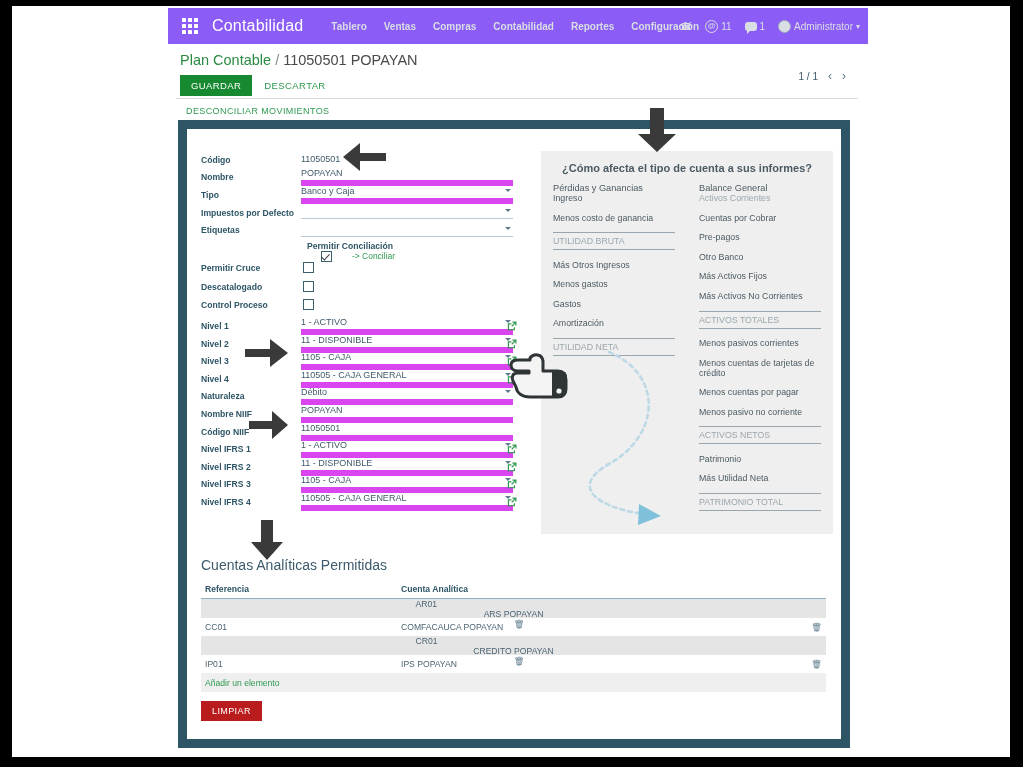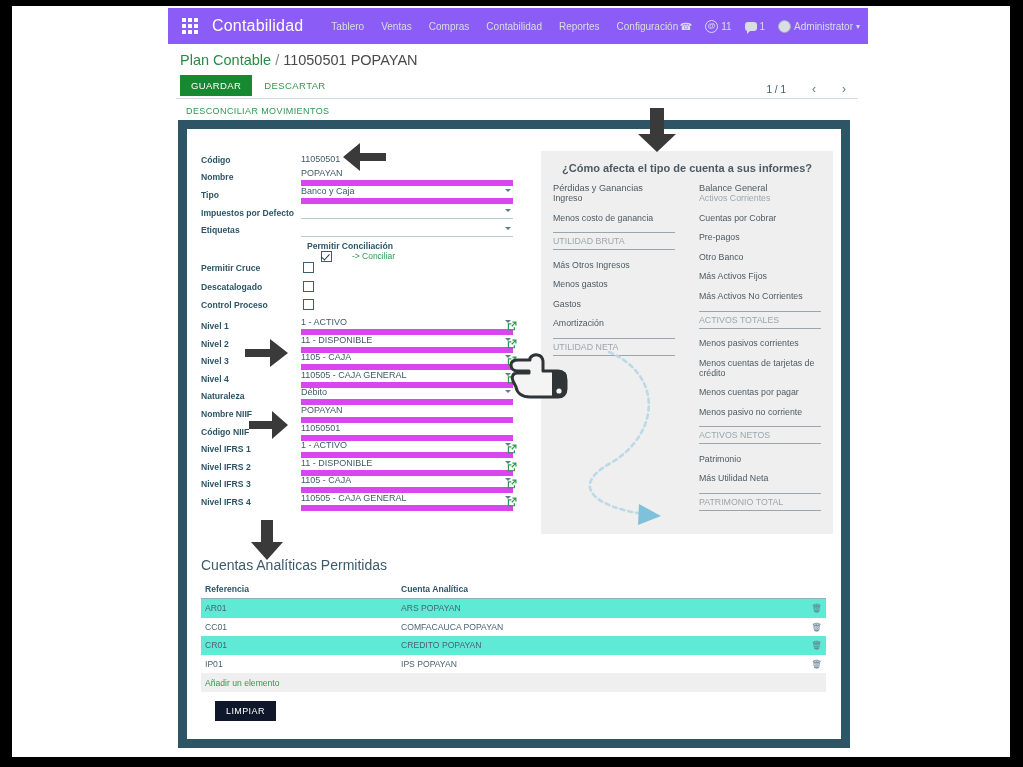--- a/index.html
+++ b/index.html
@@ -14,38 +14,38 @@
   .sheet{position:absolute;left:12px;top:6px;width:998px;height:751px;background:#ffffff;}
   
   .app{position:absolute;left:168px;top:6px;width:700px;height:751px;background:#ffffff;}
 
   
   .navbar{position:absolute;left:0;top:2px;width:700px;height:36px;background:#8b5cf6;display:flex;align-items:center;}
   .grid-icon{width:16px;height:16px;margin-left:14px;display:grid;grid-template-columns:repeat(3,1fr);grid-template-rows:repeat(3,1fr);gap:2px;}
   .grid-icon i{background:#ffffff;display:block;border-radius:0.5px;}
   .brand{color:#ffffff;font-size:16px;margin-left:14px;letter-spacing:.2px;font-weight:400;}
   .navlinks{display:flex;align-items:center;margin-left:28px;gap:17px;}
-  .navlinks a{color:#d8dee4;font-size:10px;text-decoration:none;}
+  .navlinks a{color:#d8dee4;font-size:10px;text-decoration:none;font-weight:bold;}
   .navright{position:absolute;right:8px;top:0;height:36px;display:flex;align-items:center;gap:13px;color:#d8dee4;font-size:10px;}
   .navright .ni{display:flex;align-items:center;gap:3px;}
   .phone-ico{font-size:10px;color:#d8dee4;}
   .at-ico{display:inline-block;width:11px;height:11px;border:1.2px solid #d8dee4;border-radius:50%;font-size:8px;line-height:9px;text-align:center;}
   .chat-ico{position:relative;display:inline-block;width:12px;height:9px;background:#d8dee4;border-radius:3px;}
   .chat-ico:after{content:"";position:absolute;left:2px;bottom:-3px;border-left:4px solid #d8dee4;border-bottom:4px solid transparent;}
   .avatar{width:11px;height:11px;border-radius:50%;background:#d8dee4;border:1px solid #9fb0bd;}
   .caret{font-size:8px;}
 
   
   .crumb{position:absolute;left:12px;top:46px;font-size:14.5px;color:#2a8a43;}
   .crumb .sep{color:#7f8c8d;}
   .crumb .cur{color:#4a4a4a;}
   .btnrow{position:absolute;left:12px;top:69px;display:flex;align-items:center;gap:12px;}
   .btn-primary{background:#178a31;color:#ffffff;font-size:9.5px;padding:5px 11px;letter-spacing:.4px;border:none;cursor:pointer;}
   .btn-link{color:#2f9950;font-size:9.5px;letter-spacing:.4px;cursor:pointer;}
-  .pager{position:absolute;right:22px;top:76px;display:flex;align-items:center;gap:26px;color:#3d5a6c;font-size:10px;text-align:right;}
+  .pager{position:absolute;right:22px;top:63px;display:flex;align-items:center;gap:10px;color:#3d5a6c;font-size:10px;text-align:right;}
   .pager .arw{color:#5d7b8c;font-size:12px;cursor:pointer;}
   .hrule{position:absolute;left:8px;top:92px;width:682px;height:1px;background:#d4dde2;}
   .statbtn{position:absolute;left:18px;top:100px;color:#2f9950;font-size:9px;letter-spacing:.4px;cursor:pointer;}
 
   
   .formbox{position:absolute;left:10px;top:114px;width:672px;height:628px;border:9px solid #2d5566;background:#ffffff;box-sizing:border-box;}
   .inner{position:absolute;left:0;top:0;right:0;bottom:0;background:#ffffff;}
 
   
   .form{position:absolute;left:14px;top:22px;width:312px;}
@@ -72,27 +72,27 @@
   .colhead{text-align:left;font-size:9.2px;color:#4b5a63;margin-bottom:0;}
   .li{font-size:8.8px;color:#4b5a63;line-height:10px;margin-bottom:9.6px;}
   .li.muted{color:#9aa6ad;}
   .li.tot{color:#9aa6ad;border-top:1px solid #9aa6ad;border-bottom:1px solid #9aa6ad;padding:3px 0 3px 0;margin-bottom:9.4px;}
 
   
   .sectitle{position:absolute;left:14px;top:428px;font-size:14px;color:#3d5a6c;}
   .tbl{position:absolute;left:14px;top:455px;width:625px;font-size:8.6px;}
   .thead{display:flex;font-weight:bold;color:#2d5566;padding:0 4px 4px 4px;border-bottom:1.6px solid #8fb0c4;}
   .tr{display:flex;align-items:center;height:18.6px;padding:0 4px;color:#4b6472;}
-  .tr.alt{background:#5eead4;}
+  .tr.alt{background:#e5e5e5;flex-direction:column;}
   .c1{width:196px;}
   .c2{flex:1;}
   .c3{width:22px;text-align:right;}
   .trash{color:#5d7b8c;font-size:8.5px;cursor:pointer;}
   .addrow{height:18.6px;display:flex;align-items:center;padding:0 4px;background:#efefef;color:#2f9950;font-size:8.6px;cursor:pointer;}
-  .btn-clean{position:absolute;left:14px;top:572px;background:#0f172a;color:#ffffff;font-size:9px;padding:5px 11px;letter-spacing:.4px;border:none;cursor:pointer;margin-left:14px;}
+  .btn-clean{position:absolute;left:14px;top:572px;background:#b91c1c;color:#ffffff;font-size:9px;padding:5px 11px;letter-spacing:.4px;border:none;cursor:pointer;}
 
   
   .ann{position:absolute;pointer-events:none;}
   .ann svg{display:block;}
 </style>
 </head>
 <body>
 
 <div class="screen">
   <div class="sheet"></div>

